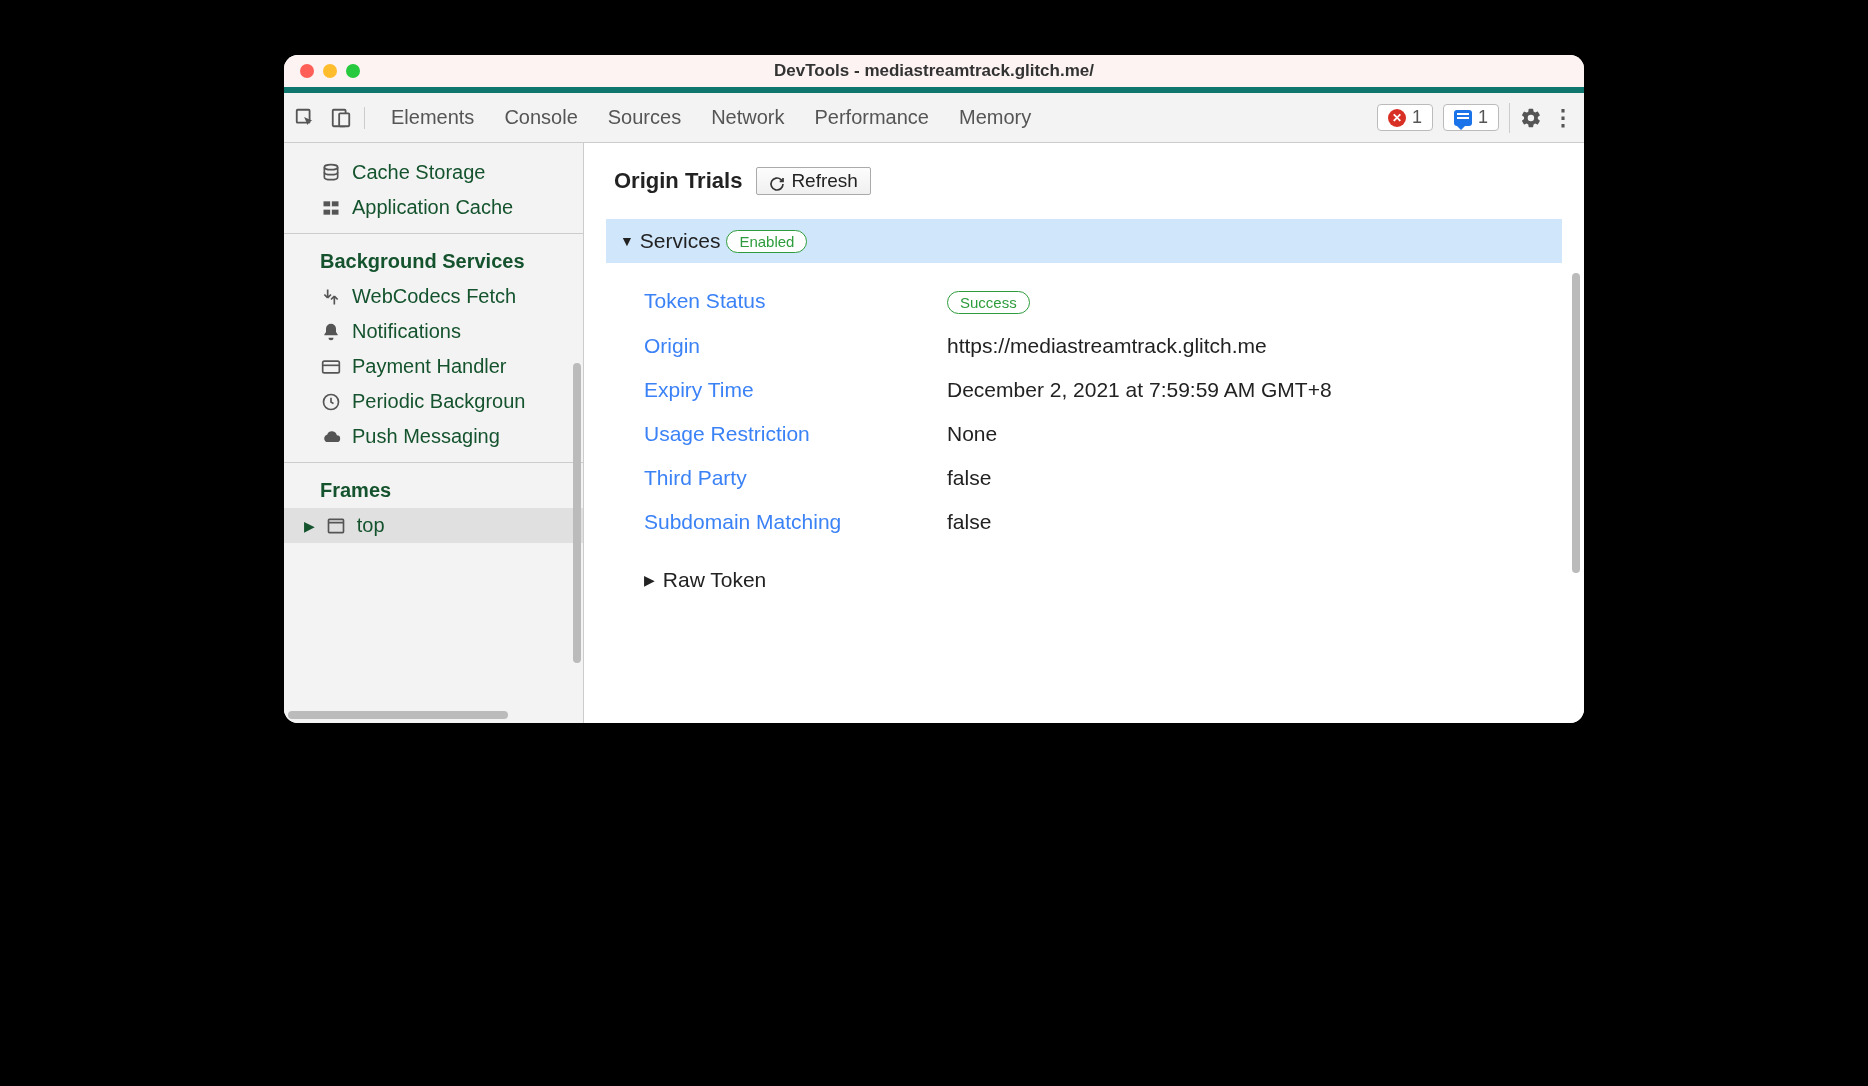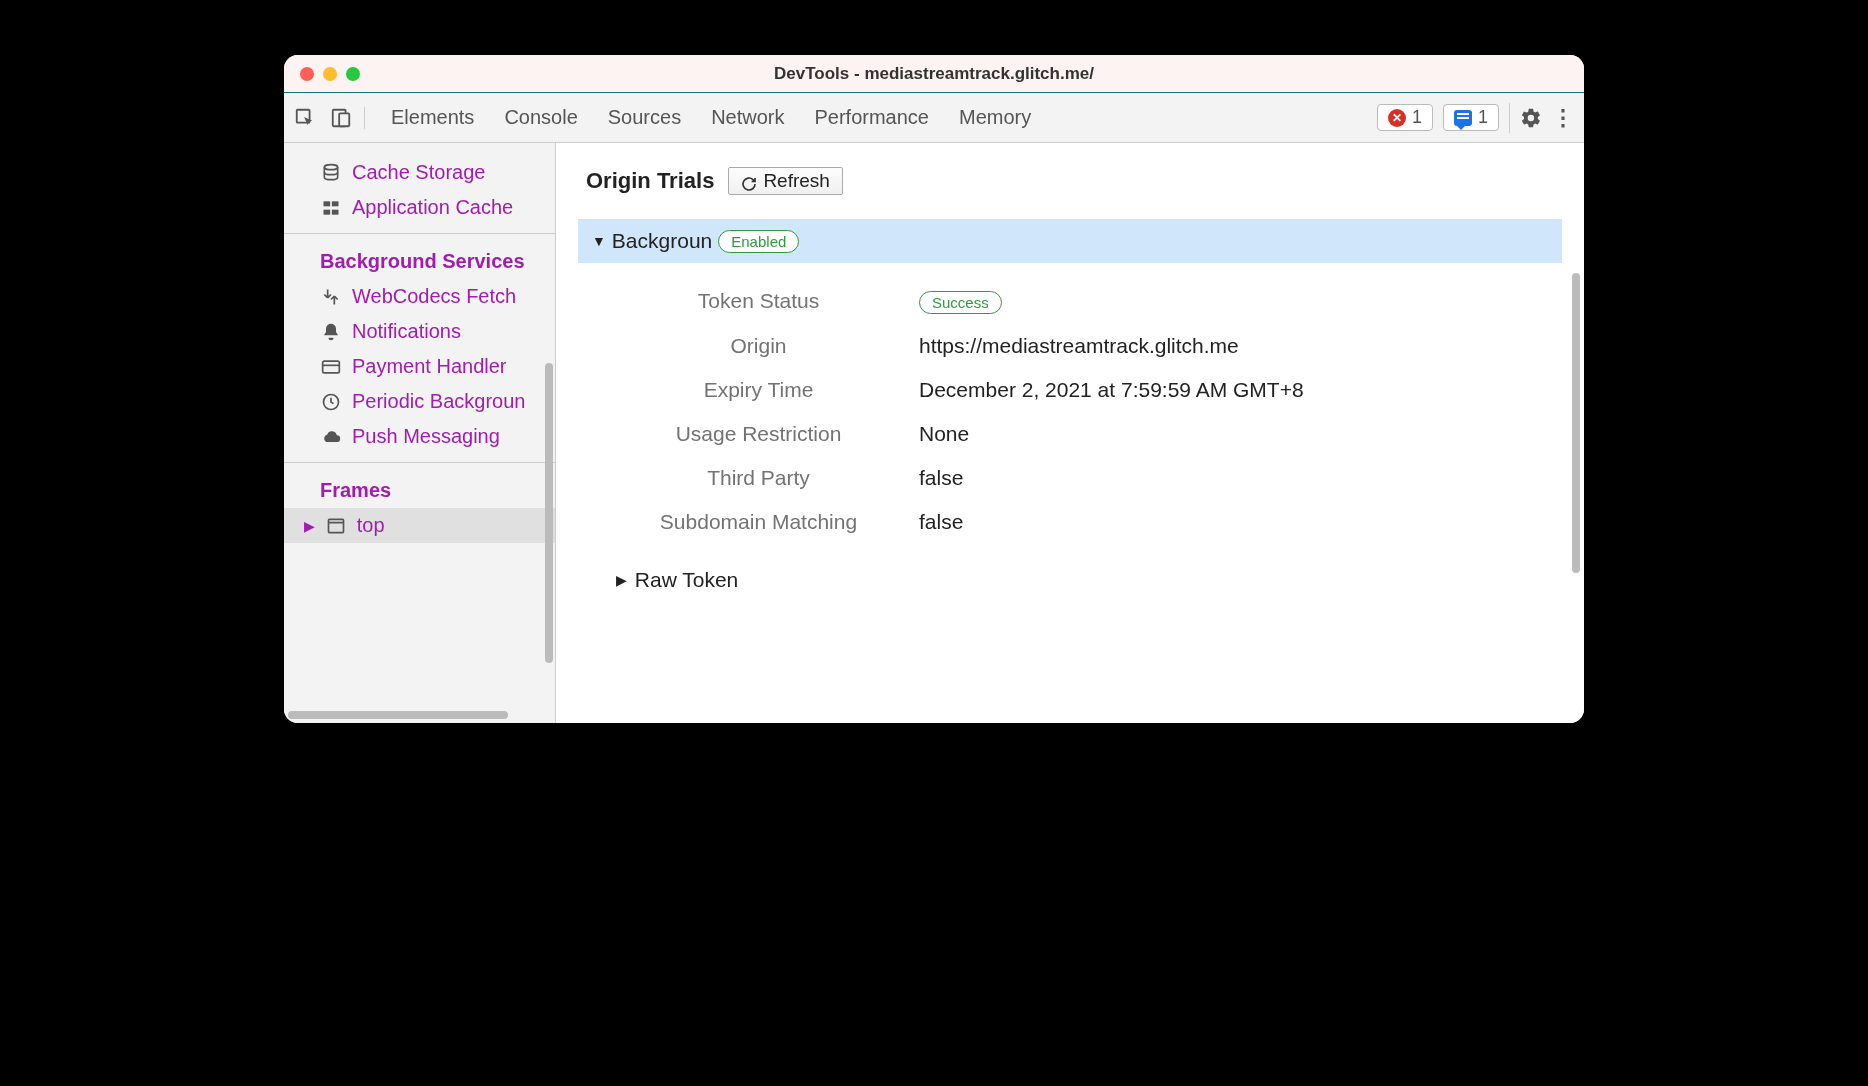--- a/index.html
+++ b/index.html
@@ -23,21 +23,21 @@
     display: flex;
     flex-direction: column;
   }
   .titlebar {
     height: 38px;
     background: #fdf3f3;
     display: flex;
     align-items: center;
     padding: 0 16px;
     position: relative;
-    border-bottom: 1px solid #0f766e;
+    border-bottom: 6px solid #0f766e;
   }
   .traffic-lights { display: flex; gap: 9px; }
   .tl { width: 14px; height: 14px; border-radius: 50%; }
   .tl.red { background: #ff5f56; }
   .tl.yellow { background: #ffbd2e; }
   .tl.green { background: #27c93f; }
   .title {
     position: absolute;
     left: 50%;
     transform: translateX(-50%);
@@ -89,22 +89,22 @@
     background: #fff; box-shadow: 0 4px 0 #fff;
   }
   .toolbar .trailing .sep {
     width: 1px; height: 30px; background: #ccc;
   }
   
   .body {
     flex: 1; display: flex; overflow: hidden;
   }
   .sidebar {
-    width: 272px; background: #f3f3f3; border-right: 1px solid #ccc;
-    font-size: 20px; color: #a21caf; overflow: hidden; display: flex; flex-direction: column;
+    width: 300px; background: #f3f3f3; border-right: 1px solid #ccc;
+    font-size: 20px; color: #14532d; overflow: hidden; display: flex; flex-direction: column;
     position: relative;
   }
   .sidebar-scroll {
     flex: 1; overflow: hidden; padding-top: 12px;
   }
   .sidebar-item, .sidebar-heading, .frame-item {
     display: flex; align-items: center; gap: 10px; padding: 6px 8px 6px 36px;
     white-space: nowrap;
   }
   .sidebar-heading {
@@ -148,21 +148,21 @@
   }
   .badge {
     display: inline-block; border: 1.5px solid #2e9c3c; color: #2e9c3c;
     border-radius: 14px; padding: 2px 12px; font-size: 15px; font-weight: 400;
     background: #fff;
   }
   .kv-grid {
     display: grid; grid-template-columns: 285px 1fr; gap: 20px 18px;
     padding: 26px 0 26px 30px;
   }
-  .kv-grid .k { color: #737373; text-align: center; }
+  .kv-grid .k { color: #3b82f6; text-align: left; }
   .kv-grid .v { color: #222; }
   .raw-token {
     display: flex; align-items: center; gap: 8px; padding-left: 30px; margin-top: 8px;
   }
   .main-scrollbar-v {
     position: absolute; right: 4px; top: 130px; width: 8px; height: 300px;
     background: #bbb; border-radius: 4px;
   }
   svg { display: block; }
 </style>
@@ -319,21 +319,21 @@
           <svg width="16" height="16" viewBox="0 0 24 24" fill="none" stroke="#333" stroke-width="2.5">
               <path d="M21 12a9 9 0 1 1-3-6.7L21 8"></path>
               <path d="M21 3v5h-5"></path>
             </svg>
           <span>Refresh</span>
         </div>
       </div>
 
       <div class="trial-row">
         <span class="disclosure">▼</span>
-        <span style="font-size:21px;">Backgroun</span>
+        <span style="font-size:21px;">Services</span>
         <span class="badge">Enabled</span>
       </div>
 
       <div class="kv-grid">
         <div class="k">Token Status</div>
         <div class="v"><span class="badge">Success</span></div>
 
         <div class="k">Origin</div>
         <div class="v">https://mediastreamtrack.glitch.me</div>
 

